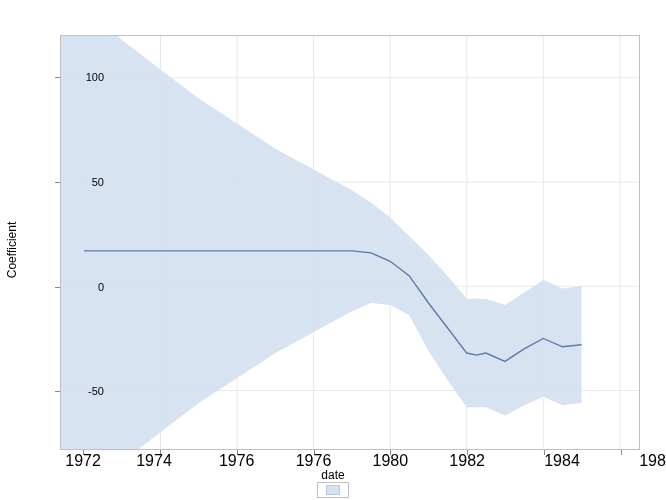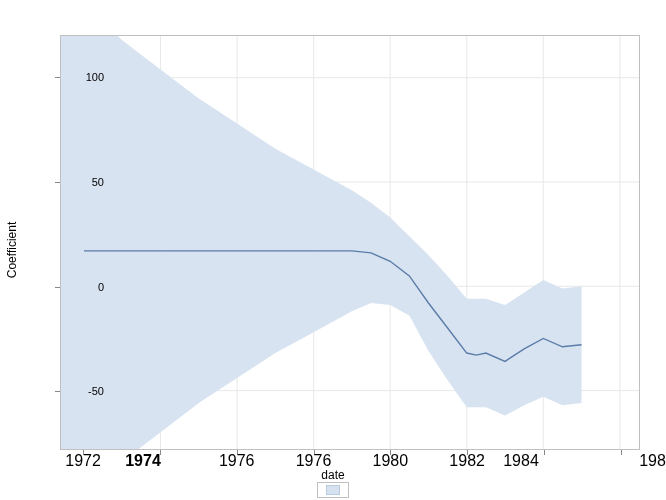--- a/index.html
+++ b/index.html
@@ -142,31 +142,31 @@
         <line x1="0" x2="580" y1="41.91919191919192" y2="41.91919191919192" stroke="#e8e8e8" stroke-width="1"></line>
         <polygon points="0.00,-67.07 23.05,-31.44 61.46,4.19 99.87,33.54 138.28,62.88 176.69,88.03 215.10,113.18 253.51,134.14 291.92,155.10 311.13,167.68 330.33,182.35 349.54,201.21 368.74,220.08 387.95,241.04 407.15,264.09 426.36,264.09 445.56,270.38 464.77,257.80 483.97,245.23 503.18,253.61 522.38,251.52 522.38,368.89 503.18,370.98 483.97,362.60 464.77,370.98 445.56,381.46 426.36,373.08 407.15,373.08 387.95,345.83 368.74,316.49 349.54,280.86 330.33,270.38 311.13,268.28 291.92,276.67 253.51,297.63 215.10,318.59 176.69,343.74 138.28,368.89 99.87,398.23 61.46,427.58 23.05,461.11 0.00,494.65" class="ci-band"></polygon>
         <path d="M23.05 215.88 L61.46 215.88 L99.87 215.88 L138.28 215.88 L176.69 215.88 L215.10 215.88 L253.51 215.88 L291.92 215.88 L311.13 217.98 L330.33 226.36 L349.54 241.04 L368.74 268.28 L387.95 293.43 L407.15 318.59 L416.75 320.68 L426.36 318.59 L445.56 326.97 L464.77 314.39 L483.97 303.91 L503.18 312.30 L522.38 310.20 " class="mean-line"></path>
       </svg>
   </div>
 
   <div id="x-ticks-holder">
       <div class="tick-mark-x" style="left: 83.0464px;"></div>
       <div class="x-tick-label" style="left: 83.0464px;">1972</div>
       <div class="tick-mark-x" style="left: 159.868px;"></div>
-      <div class="x-tick-label" style="left: 143px; font-weight: bold;">1974</div>
+      <div class="x-tick-label" style="left: 154px;">1974</div>
       <div class="tick-mark-x" style="left: 236.689px;"></div>
       <div class="x-tick-label" style="left: 236.689px;">1976</div>
       <div class="tick-mark-x" style="left: 313.51px;"></div>
       <div class="x-tick-label" style="left: 313.51px;">1976</div>
       <div class="tick-mark-x" style="left: 390.331px;"></div>
       <div class="x-tick-label" style="left: 390.331px;">1980</div>
       <div class="tick-mark-x" style="left: 467.152px;"></div>
       <div class="x-tick-label" style="left: 467.152px;">1982</div>
       <div class="tick-mark-x" style="left: 543.974px;"></div>
-      <div class="x-tick-label" style="left: 521px;">1984</div>
+      <div class="x-tick-label" style="left: 562px;">1984</div>
       <div class="tick-mark-x" style="left: 620.795px;"></div>
       <div class="x-tick-label" style="left: 657px;">1986</div>
     </div>
   <div id="y-ticks-holder">
       <div class="tick-mark-y" style="top: 391.313px;"></div>
       <div class="y-tick-label" style="top: 391.313px;">-50</div>
       <div class="tick-mark-y" style="top: 286.515px;"></div>
       <div class="y-tick-label" style="top: 286.515px;">0</div>
       <div class="tick-mark-y" style="top: 181.717px;"></div>
       <div class="y-tick-label" style="top: 181.717px;">50</div>

